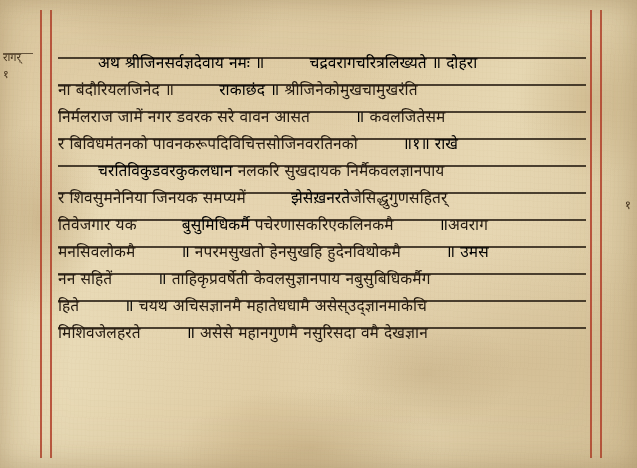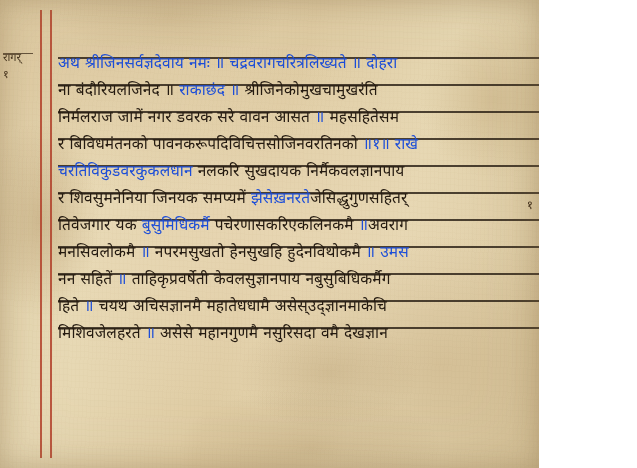--- a/index.html
+++ b/index.html
@@ -2,21 +2,21 @@
 <html><head>
 <meta charset="utf-8">
 <style>
   html, body {
     margin: 0;
     padding: 0;
     background: #ffffff;
   }
   #page {
     position: relative;
-    width: 539px;
+    width: 637px;
     height: 468px;
     overflow: hidden;
     background: #d9c9a3;
     font-family: "DejaVu Sans", sans-serif;
   }
   
   .parchment {
     position: absolute;
     inset: 0;
     background:
@@ -88,21 +88,21 @@
   .line::before {
     content: "";
     position: absolute;
     left: 0;
     right: 0;
     top: 7px;
     height: 1.6px;
     background: rgba(36,26,16,0.80);
   }
   .line span.seg { position: relative; }
-  .seg.red { color: #1d4ed8; }
+  .seg.red { color: #000000; margin-left: 40px; }
   .seg.ink { color: #241a10; }
 
   
   .margin-note {
     position: absolute;
     left: 3px;
     top: 50px;
     width: 34px;
     font-family: "DejaVu Sans", sans-serif;
     font-size: 11px;
@@ -150,21 +150,21 @@
   <div class="margin-note">
     <div class="mn-line">रागर्</div>
     <div class="mn-num">१</div>
   </div>
 
   <div class="folio-mark">१</div>
 
   <div class="text-block">
     <div class="line"><span class="seg red">अथ श्रीजिनसर्वज्ञदेवाय नमः ॥ </span><span class="seg red">चद्रवरागचरित्रलिख्यते ॥ दोहरा</span></div>
     <div class="line"><span class="seg ink">ना बंदौरियलजिनेद ॥ </span><span class="seg red">राकाछंद ॥</span><span class="seg ink"> श्रीजिनेकोमुखचामुखरंति</span></div>
-    <div class="line"><span class="seg ink">निर्मलराज जामें नगर डवरक सरे वावन आसत </span><span class="seg red">॥</span><span class="seg ink"> महसहितेसम</span></div>
+    <div class="line"><span class="seg ink">निर्मलराज जामें नगर डवरक सरे वावन आसत </span><span class="seg red">॥</span><span class="seg ink"> कवलजितेसम</span></div>
     <div class="line"><span class="seg ink">र बिविधमंतनको पावनकरूपदिविचित्तसोजिनवरतिनको </span><span class="seg red">॥१॥ राखे</span></div>
     <div class="line"><span class="seg red">चरतिविकुडवरकुकलधान </span><span class="seg ink">नलकरि सुखदायक निर्मैकवलज्ञानपाय</span></div>
     <div class="line"><span class="seg ink">र शिवसुमनेनिया जिनयक समप्यमें </span><span class="seg red">झेसेख़नरते</span><span class="seg ink">जेसिद्धुगुणसहितर्</span></div>
     <div class="line"><span class="seg ink">तिवेजगार यक </span><span class="seg red">बुसुमिधिकर्मै </span><span class="seg ink">पचेरणासकरिएकलिनकमै </span><span class="seg red">॥</span><span class="seg ink">अवराग</span></div>
     <div class="line"><span class="seg ink">मनसिवलोकमै </span><span class="seg red">॥</span><span class="seg ink"> नपरमसुखतो हेनसुखहि हुदेनविथोकमै </span><span class="seg red">॥ उमस</span></div>
     <div class="line"><span class="seg ink">नन सहितें </span><span class="seg red">॥</span><span class="seg ink"> ताहिकृप्रवर्षेती केवलसुज्ञानपाय नबुसुबिधिकर्मैग</span></div>
     <div class="line"><span class="seg ink">हिते </span><span class="seg red">॥</span><span class="seg ink"> चयथ अचिसज्ञानमै महातेधधामै असेस्उद्ज्ञानमाकेचि</span></div>
     <div class="line"><span class="seg ink">मिशिवजेलहरते </span><span class="seg red">॥</span><span class="seg ink"> असेसे महानगुणमै नसुरिसदा वमै देखज्ञान</span></div>
   </div>
 

